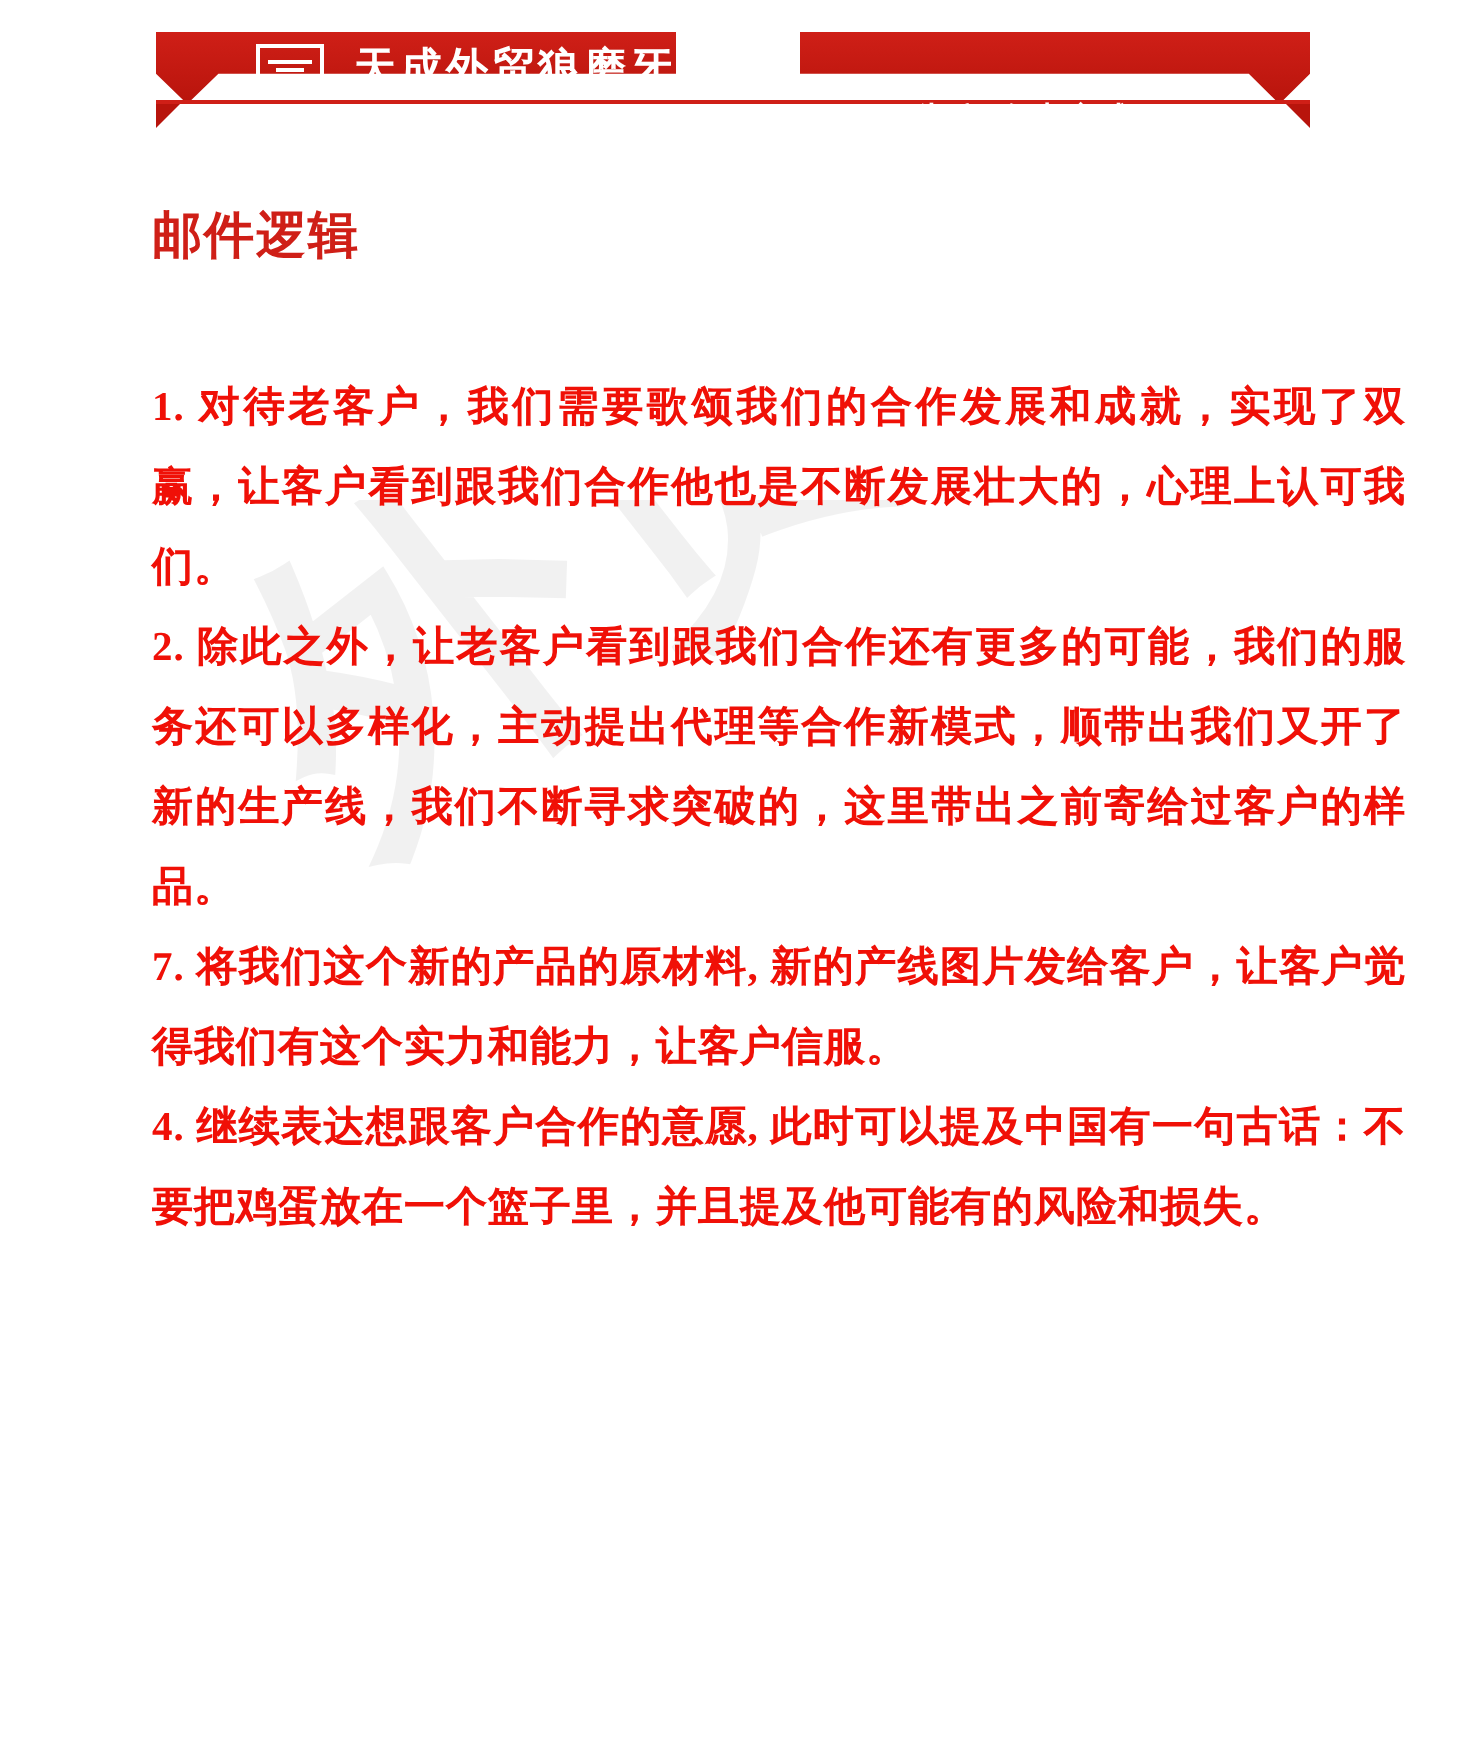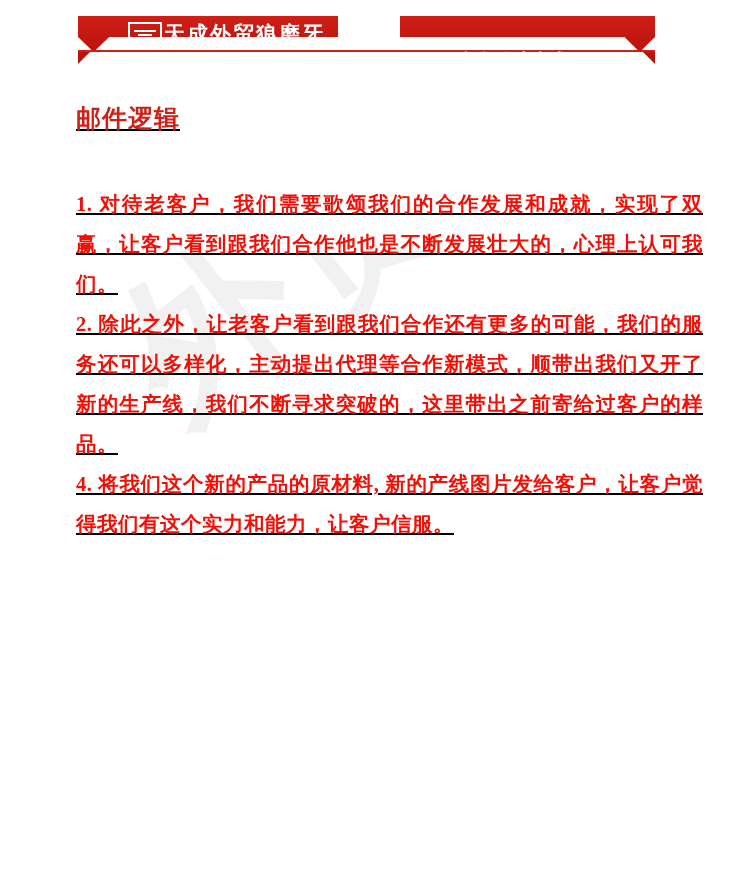--- a/index.html
+++ b/index.html
@@ -83,21 +83,21 @@
   }
   .logo-mark i {
     display: block;
     width: 22px;
     height: 2px;
     background: #ffffff;
   }
   .logo-mark i.short { width: 14px; }
   .brand-text {
     position: absolute;
-    left: 164px;
+    left: 177px;
     top: 20px;
     font-size: 21px;
     line-height: 28px;
     color: #ffffff;
     font-weight: bold;
     letter-spacing: 2px;
     font-family: "DejaVu Serif", "Liberation Serif", serif;
     white-space: nowrap;
   }
   .slogan-text {
@@ -138,21 +138,20 @@
     transform-origin: left top;
     white-space: nowrap;
     letter-spacing: 6px;
   }
 
   
   .content {
     position: relative;
     z-index: 2;
     padding: 30px 32px 0 76px;
-    text-decoration: underline;
   }
   .doc-title {
     font-size: 25px;
     line-height: 34px;
     color: #cf1f17;
     font-weight: bold;
     margin: 0 0 48px 0;
     letter-spacing: 1px;
   }
   .para {
@@ -184,14 +183,15 @@
 </div>
 
 <div class="watermark">
   <span>外贸风暴圈</span>
 </div>
 
 <div class="content">
   <h1 class="doc-title">邮件逻辑</h1>
   <p class="para">1. 对待老客户，我们需要歌颂我们的合作发展和成就，实现了双赢，让客户看到跟我们合作他也是不断发展壮大的，心理上认可我们。</p>
   <p class="para">2. 除此之外，让老客户看到跟我们合作还有更多的可能，我们的服务还可以多样化，主动提出代理等合作新模式，顺带出我们又开了新的生产线，我们不断寻求突破的，这里带出之前寄给过客户的样品。</p>
-  <p class="para">4. 将我们这个新的产品的原材料, 新的产线图片发给客户，让客户觉得我们有这个实力和能力，让客户信服。</p>
+  <p class="para">7. 将我们这个新的产品的原材料, 新的产线图片发给客户，让客户觉得我们有这个实力和能力，让客户信服。</p>
+  <p class="para">4. 继续表达想跟客户合作的意愿, 此时可以提及中国有一句古话：不要把鸡蛋放在一个篮子里，并且提及他可能有的风险和损失。</p>
 </div>
 
 </body></html>

